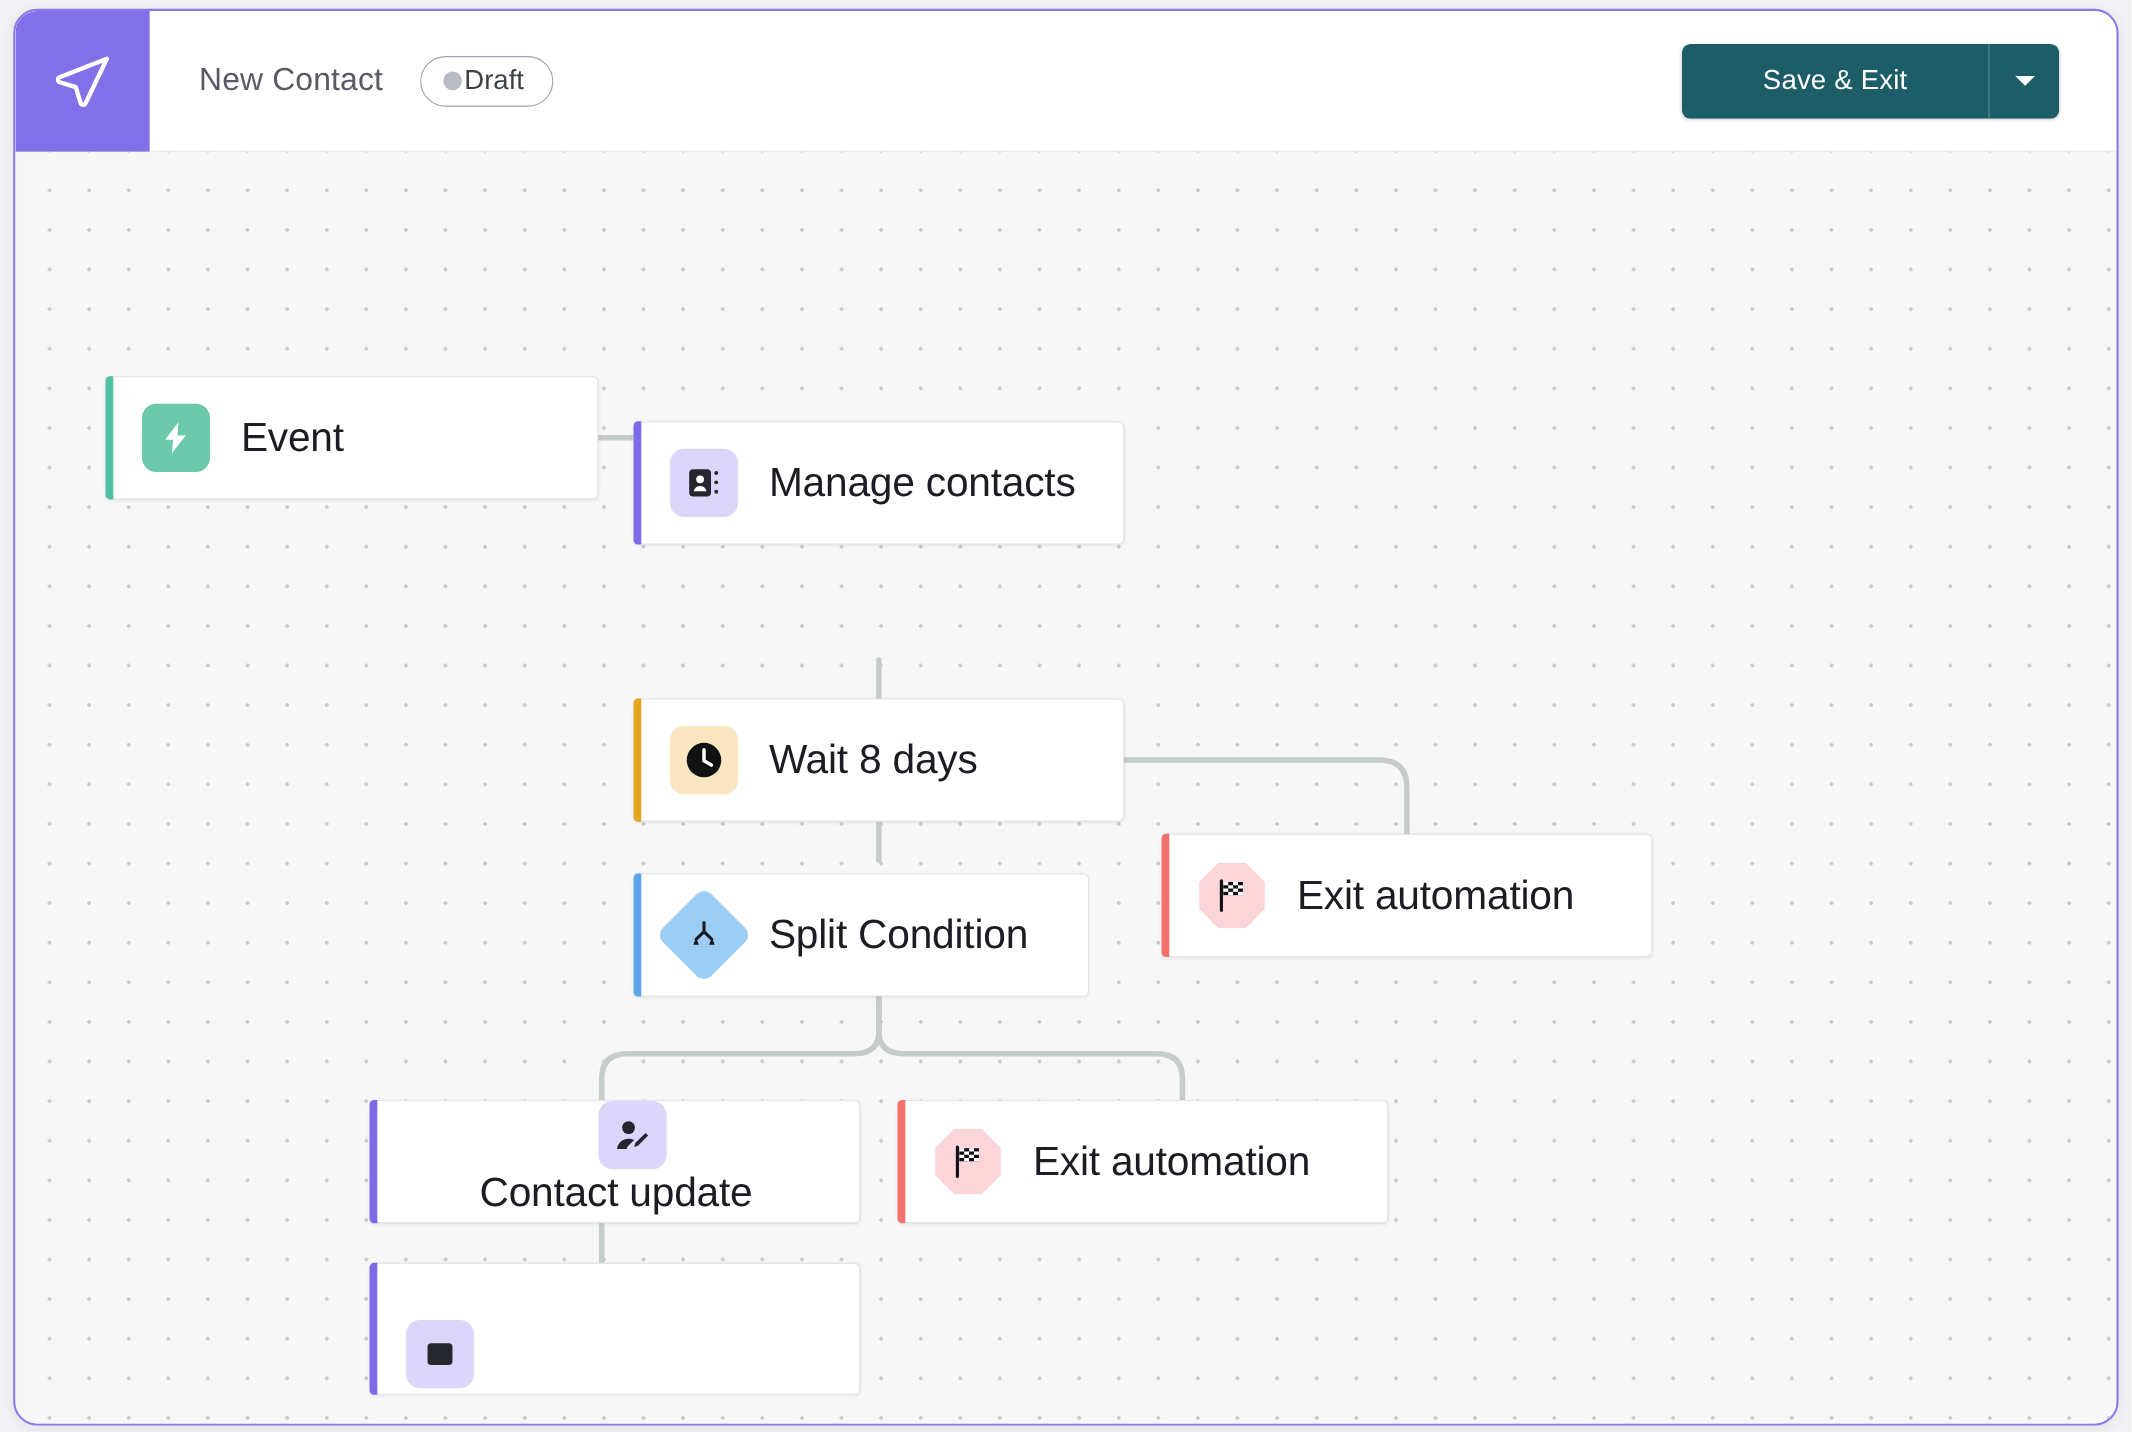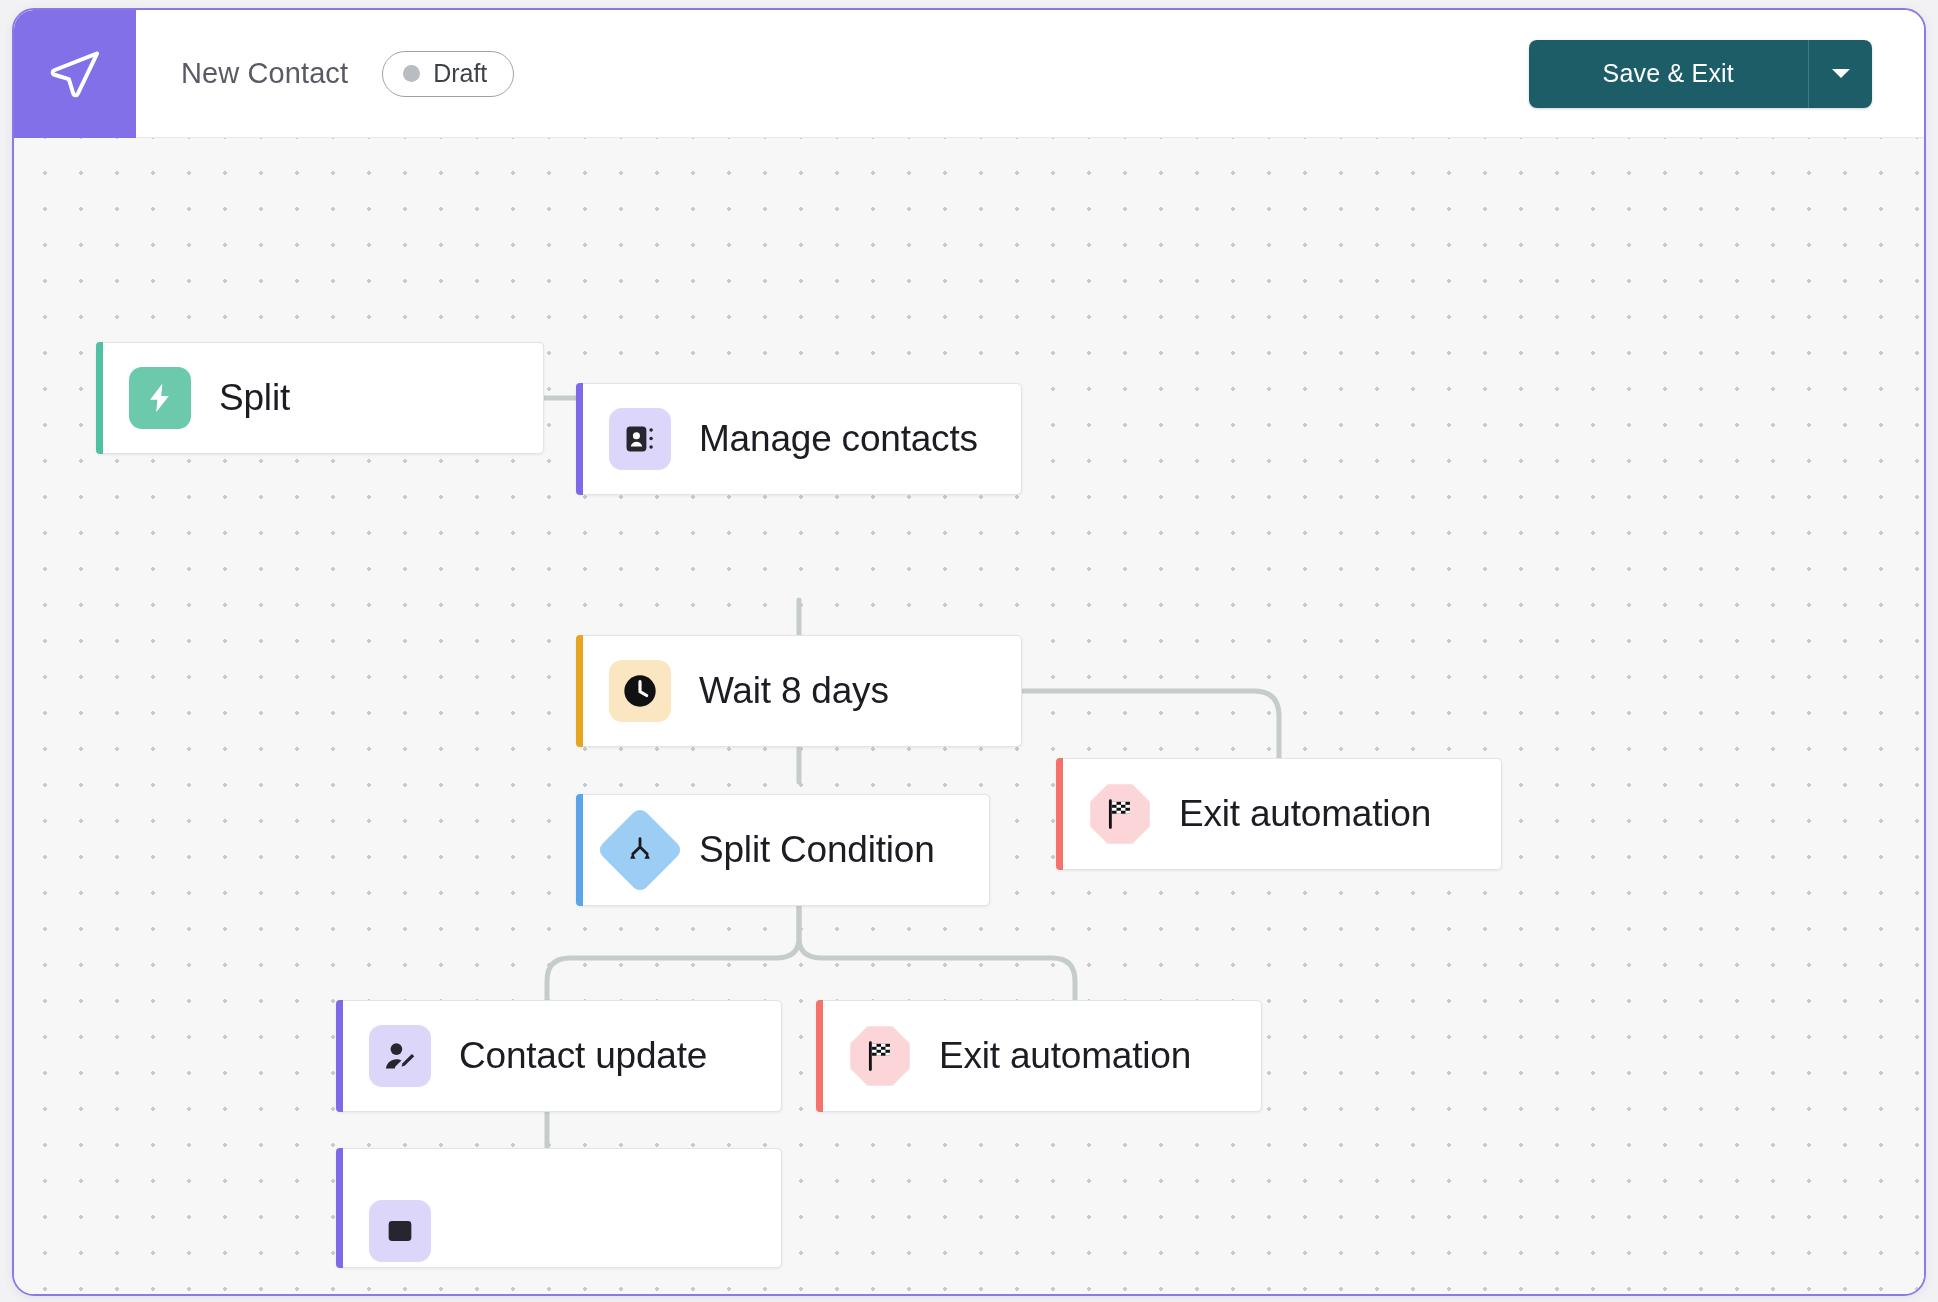--- a/index.html
+++ b/index.html
@@ -40,21 +40,21 @@
     flex: 0 0 auto;
   }
   .logo-tile svg { width: 56px; height: 56px; display:block; }
   .wf-title {
     margin-left: 45px;
     font-size: 29px; color: #5a5a66; letter-spacing: .1px;
     white-space: nowrap;
   }
   .status-pill {
     margin-left: 34px;
-    display: inline-flex; align-items: center; gap: 13px;
+    display: inline-flex; align-items: center; gap: 2px;
     height: 46px; padding: 0 26px 0 20px;
     border: 1.6px solid #9aa3ab; border-radius: 999px;
     background: #ffffff;
   }
   .status-dot { width: 17px; height: 17px; border-radius: 50%; background: #b9bcc2; display:block; }
   .status-text { font-size: 25px; color: #3e4248; }
 
   .header-right {
     margin-left: auto; margin-right: 52px;
     display: flex; align-items: stretch;
@@ -184,21 +184,21 @@
 
     <div class="node" style="left:82px; top:204px; width:448px; height:112px;">
       <span class="accent" style="background:#4fc0a1;"></span>
       <span class="node-icon">
         <span class="tile" style="background:#6dc9ac;">
           <svg width="34" height="34" viewBox="0 0 24 24">
                 <path d="M13.6 2 5 13.2h5.2L9.3 22l8.9-11.4h-5.3L13.6 2z" fill="#ffffff"></path>
               </svg>
         </span>
       </span>
-      <span class="node-label">Split</span>
+      <span class="node-label">Event</span>
     </div>
 
     <div class="node" style="left:562px; top:204px; width:446px; height:112px;margin-top:41px;">
       <span class="accent" style="background:#7c6ae8;"></span>
       <span class="node-icon">
         <span class="tile" style="background:#dcd6fb;">
           <svg width="34" height="34" viewBox="0 0 24 24">
             <rect x="2.5" y="3.2" width="14" height="17.6" rx="2.6" fill="#26262e"></rect>
             <circle cx="9.5" cy="9.7" r="2.5" fill="#ffffff"></circle>
             <path d="M5.4 17.3c.5-2.2 2.2-3.3 4.1-3.3s3.6 1.1 4.1 3.3z" fill="#ffffff"></path>
@@ -255,21 +255,21 @@
               <rect x="12.7" y="7.6" width="3.15" height="2.1"></rect>
               <rect x="9.55" y="9.7" width="3.15" height="2.1"></rect>
               <rect x="15.85" y="9.7" width="3.15" height="2.1"></rect>
             </g>
           </svg>
         </span>
       </span>
       <span class="node-label">Exit automation</span>
     </div>
 
-    <div class="node" style="left:322px; top:862px; width:446px; height:112px;">
+    <div class="node" style="left:322px; top:862px; width:446px; height:112px;flex-direction:column;">
       <span class="accent" style="background:#7c6ae8;"></span>
       <span class="node-icon">
         <span class="tile" style="background:#dcd6fb;">
           <svg width="36" height="36" viewBox="0 0 24 24">
             <circle cx="9.6" cy="7.4" r="3.9" fill="#26262e"></circle>
             <path d="M2.6 20.4c.5-4 3.6-6.3 7-6.3 1.2 0 2.4.3 3.4.85l-4.1 4.1-.4 1.35z" fill="#26262e"></path>
             <path d="M19.9 10.6 21.5 12.2 15.3 18.4l-2.3.7.7-2.3z" fill="#26262e"></path>
           </svg>
         </span>
       </span>

